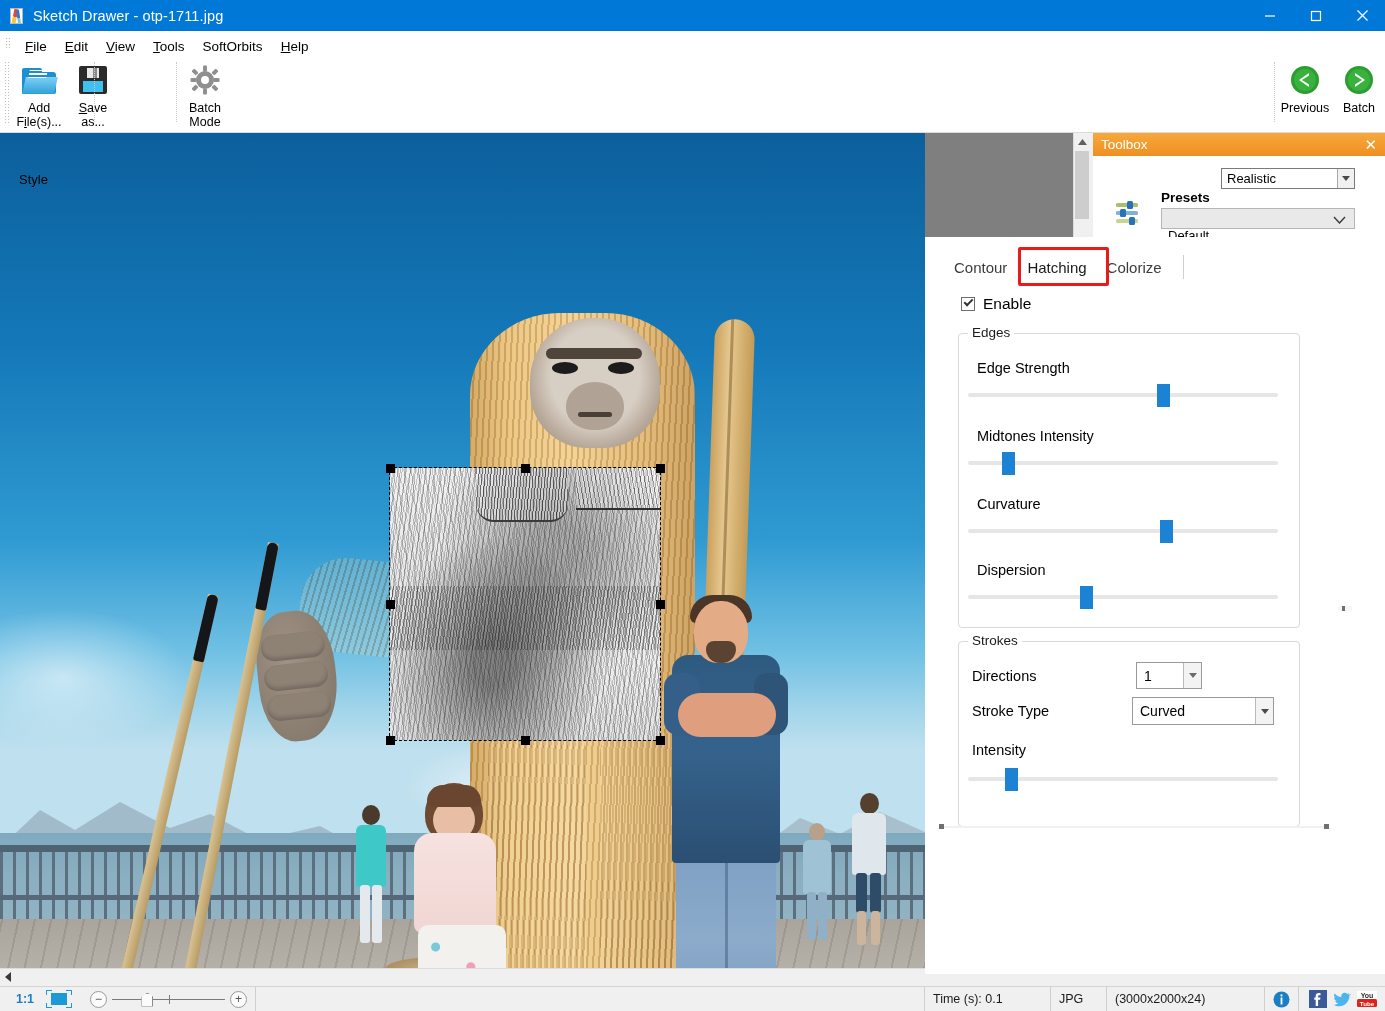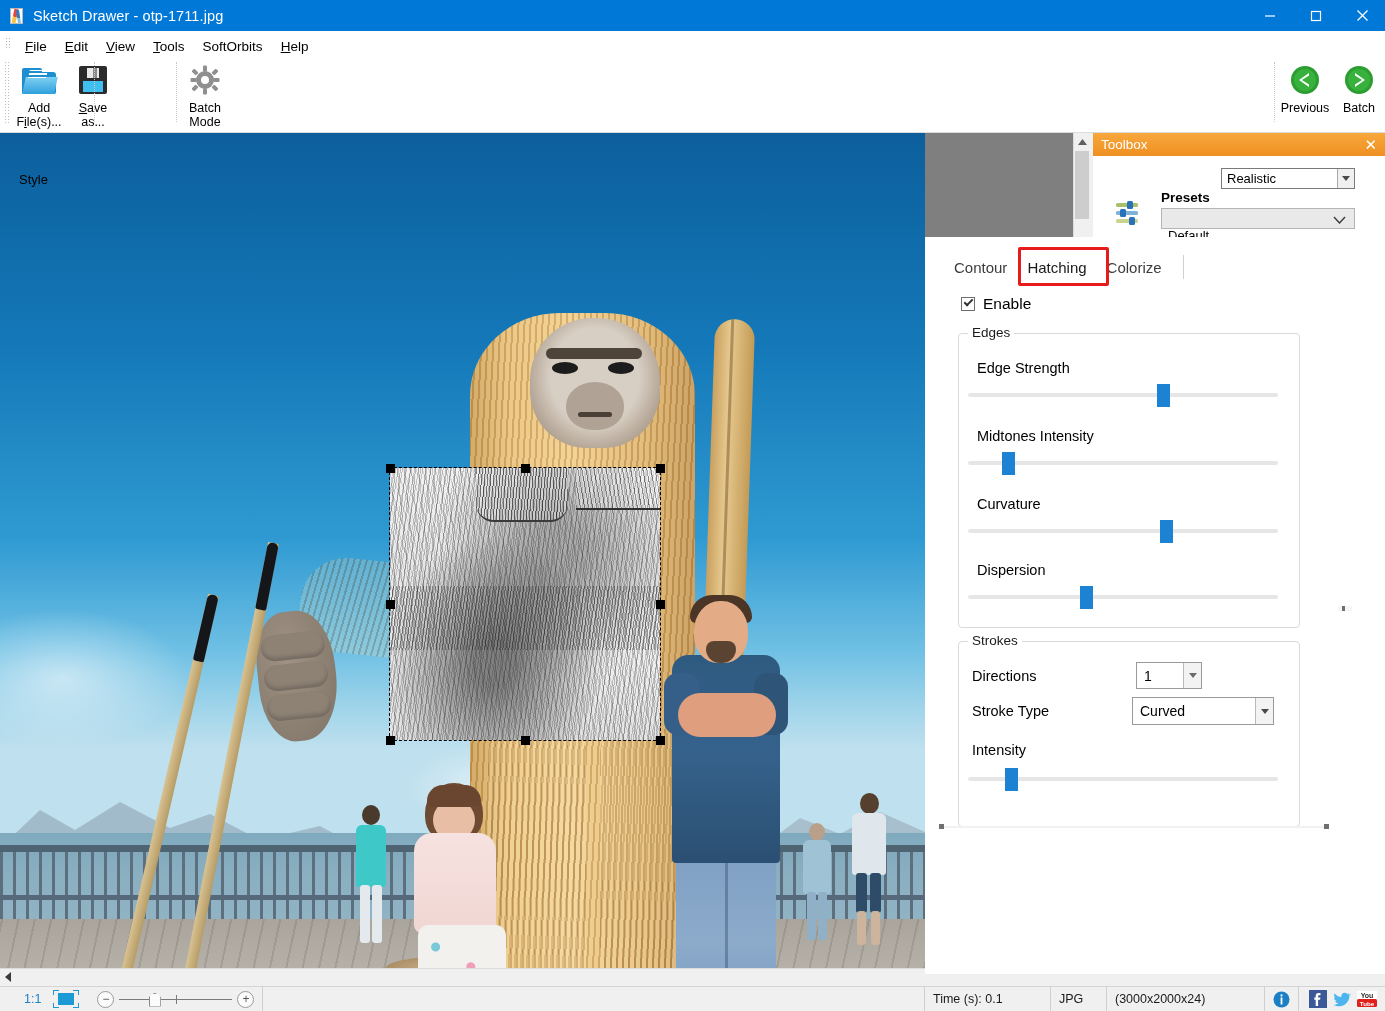--- a/index.html
+++ b/index.html
@@ -545,21 +545,21 @@
   
   #statusbar {
     position: absolute; left: 0; top: 986px; width: 1385px; height: 25px;
     background: #f0f0f0; border-top: 1px solid #d4d4d4;
     display: flex; align-items: center; font-size: 12.5px; color: #1a1a1a;
   }
   .sb-cell {
     height: 25px; display: flex; align-items: center;
     border-right: 1px solid #cfcfcf; padding: 0 8px;
   }
-  #sb-ratio { color: #1b7fc4; font-weight: normal; padding-left: 24px; border: none; }
+  #sb-ratio { color: #1b7fc4; font-weight: bold; padding-left: 16px; border: none; }
   #sb-fit { border: none; padding: 0 10px 0 4px; }
   #sb-zoom { width: 174px; border-right: 1px solid #cfcfcf; }
   .zoom-circ {
     width: 17px; height: 17px; border-radius: 50%; border: 1px solid #9a9a9a;
     background: #fbfbfb; display: flex; align-items: center; justify-content: center;
     font-size: 12px; color: #555; line-height: 1;
   }
   #zoom-track {
     position: relative; flex: 1; height: 17px; margin: 0 5px;
   }

